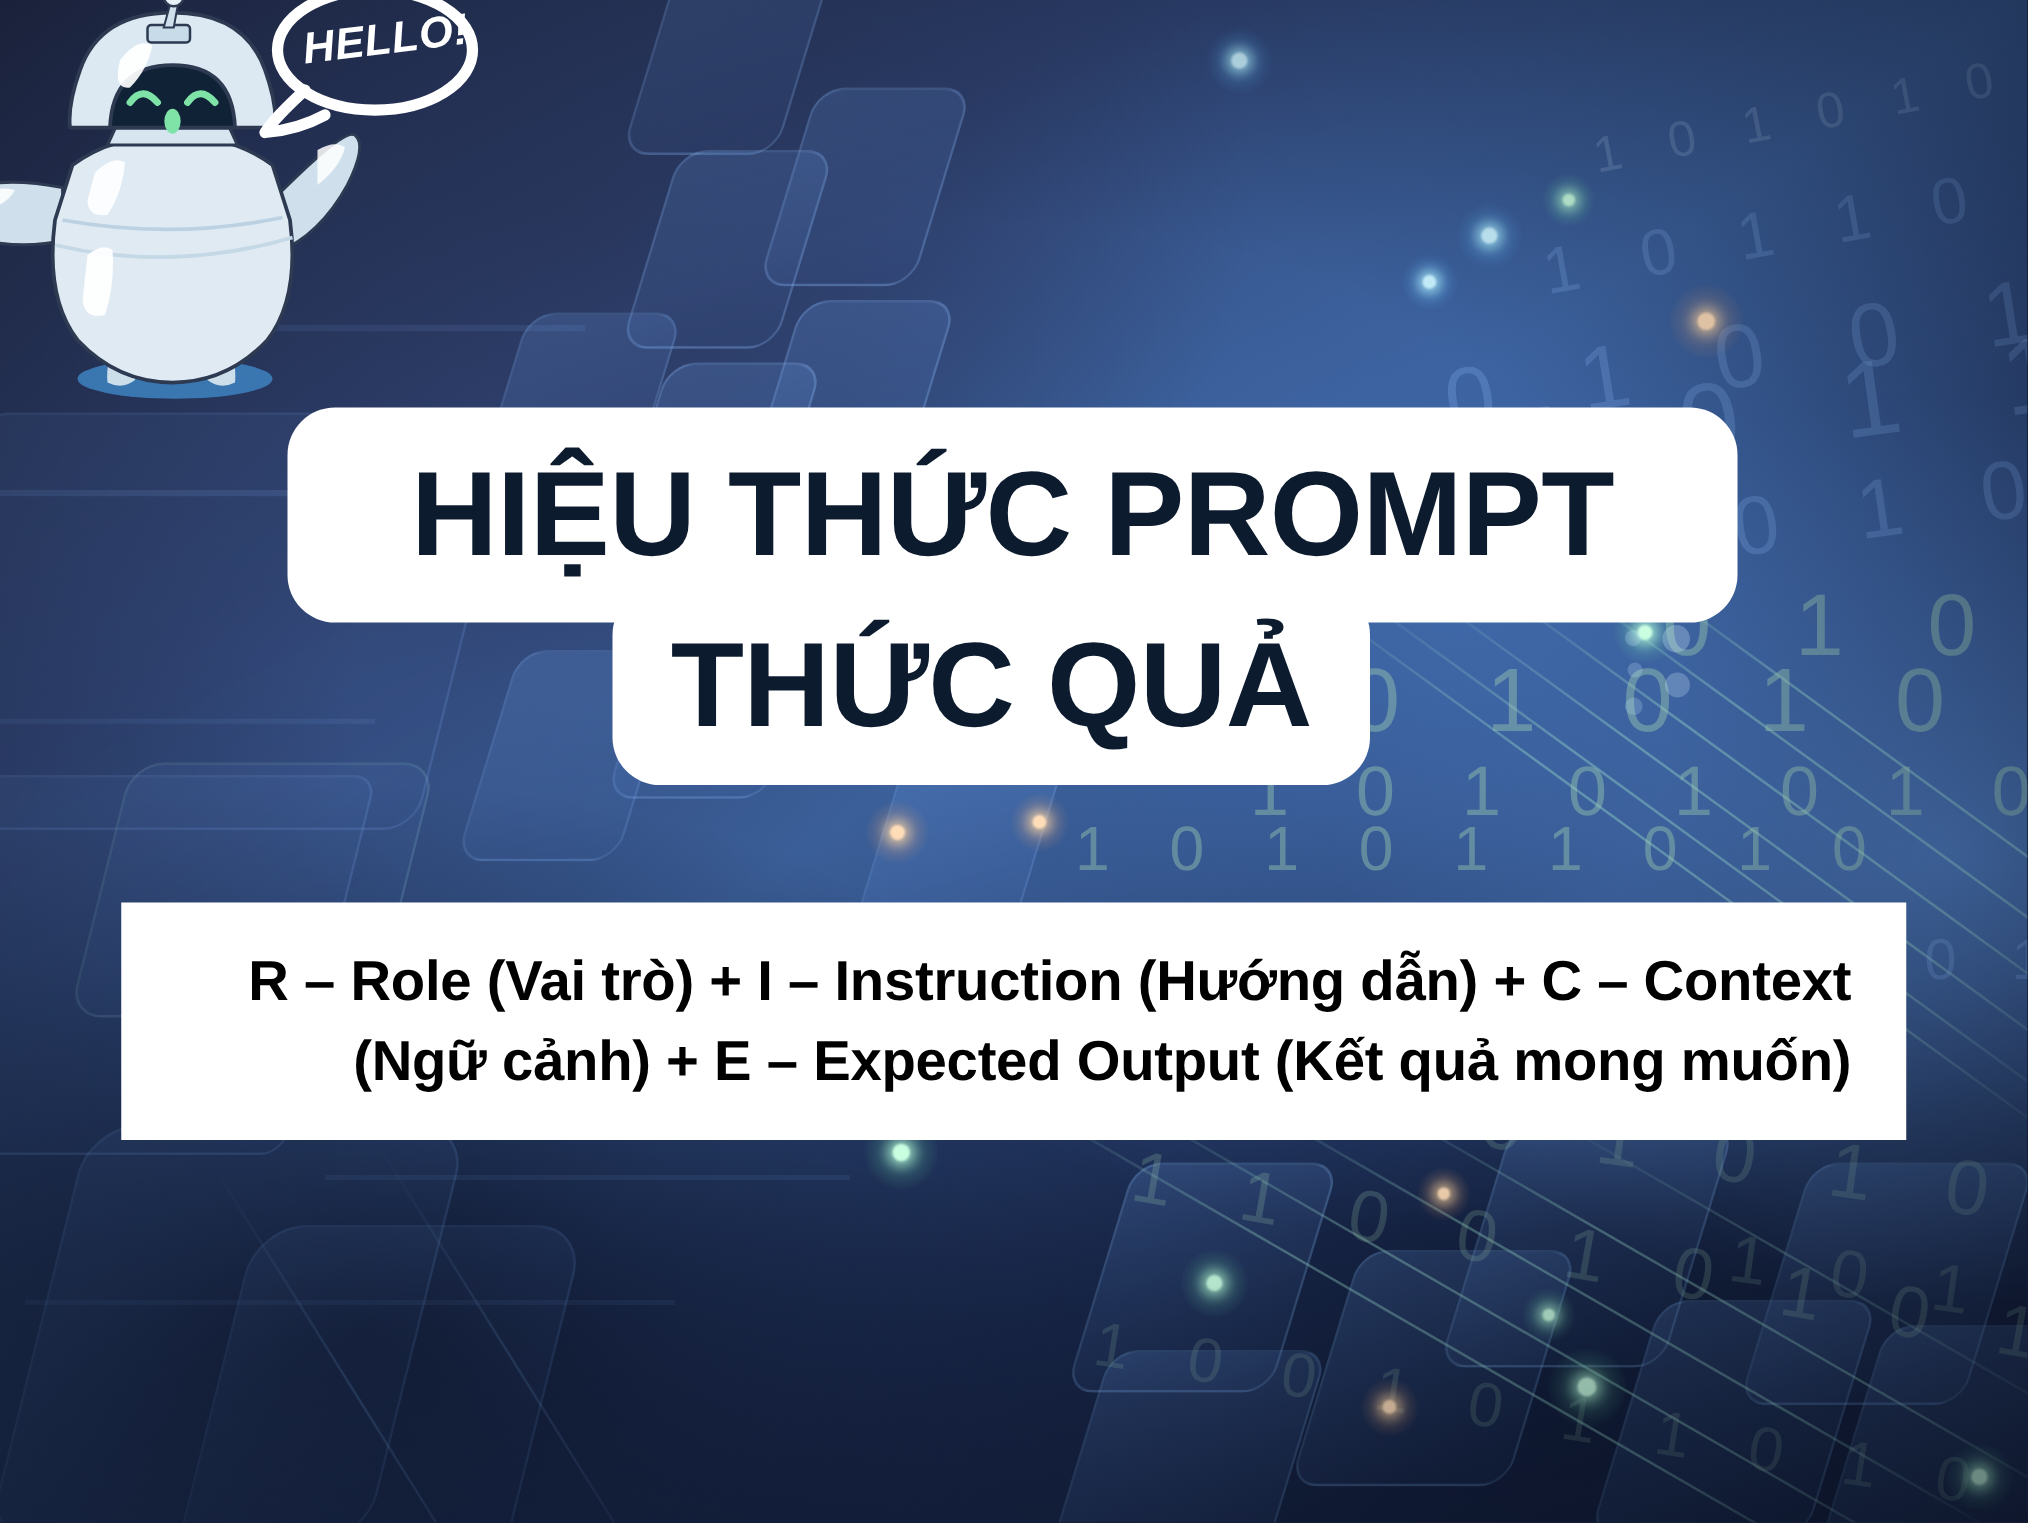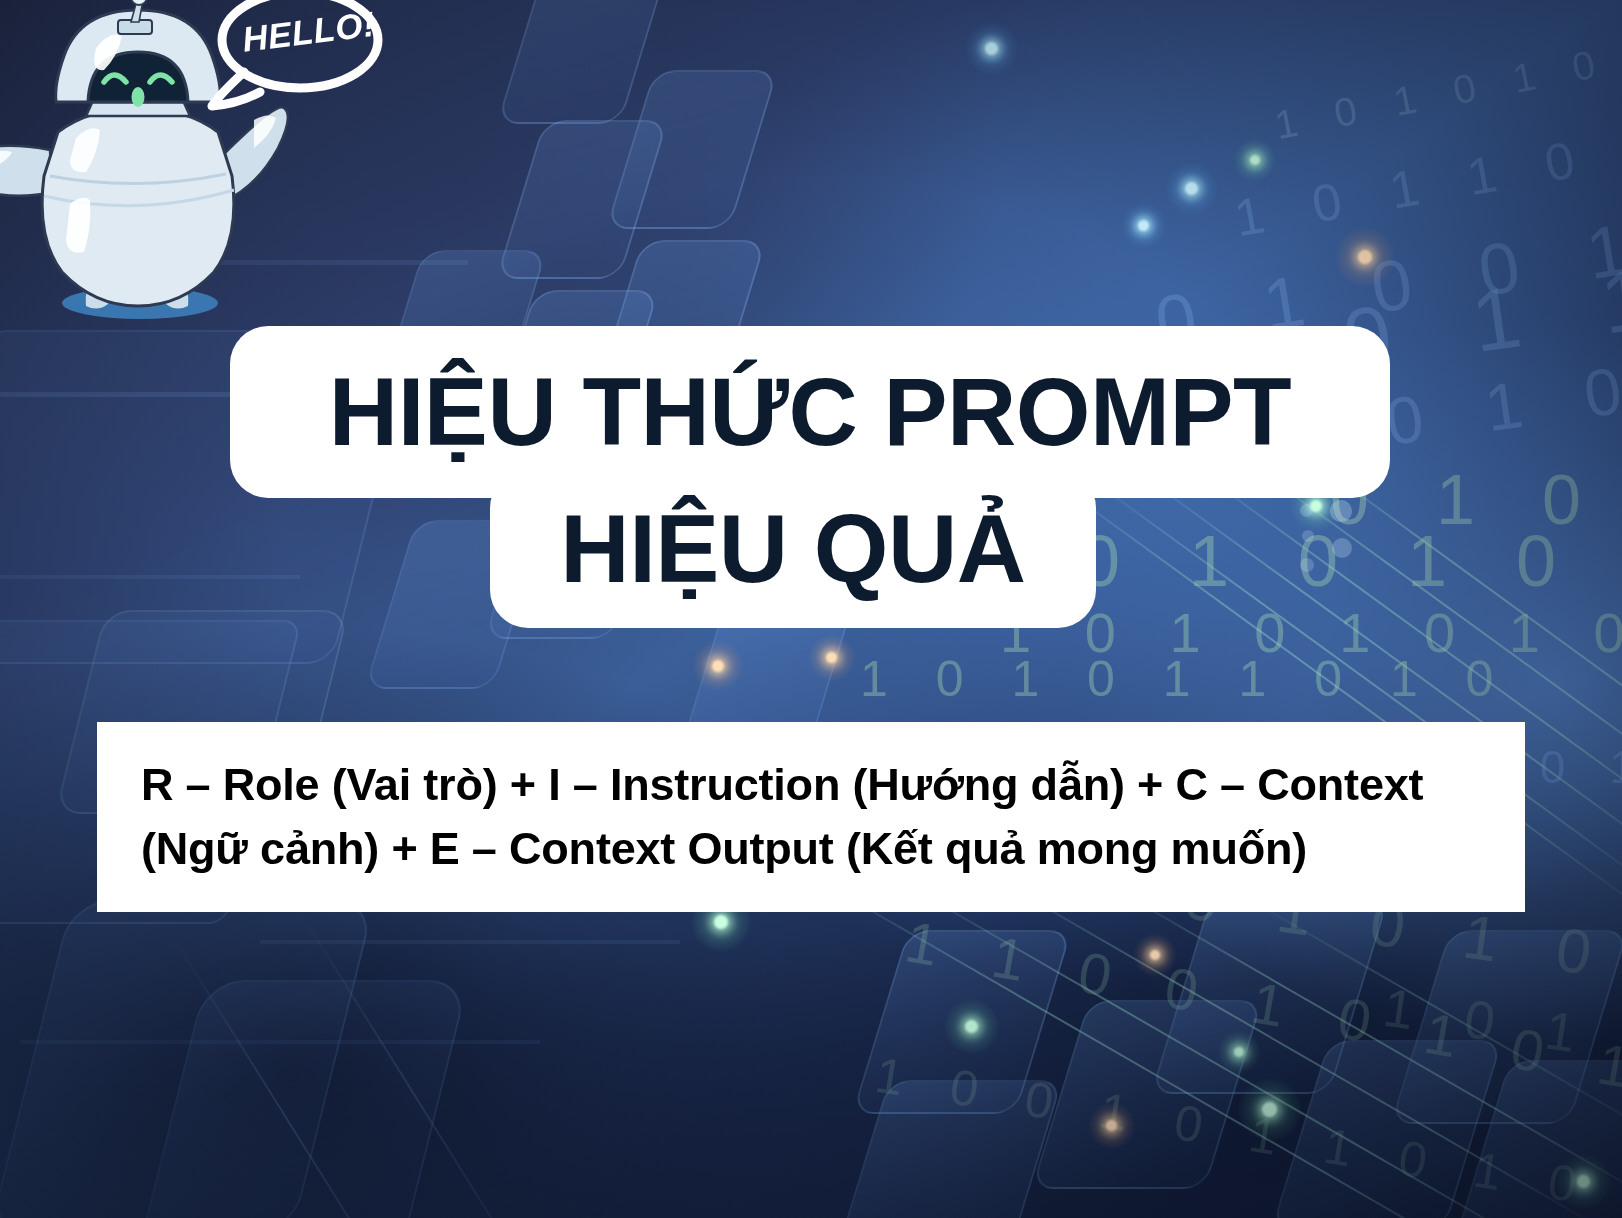--- a/index.html
+++ b/index.html
@@ -157,21 +157,21 @@
   #title-line-2 { font-size: 96px; }
 
   
   #formula-box {
     position: absolute;
     left: 97px; top: 722px;
     width: 1428px; height: 190px;
     background: #ffffff;
     display: flex;
     flex-direction: column;
-    align-items: flex-start;
+    align-items: flex-end;
     justify-content: center;
     padding: 0 44px;
     box-sizing: border-box;
   }
   .formula-line {
     color: #000000;
     font-size: 45px;
     font-weight: 700;
     line-height: 1.42;
     text-align: center;
@@ -357,21 +357,21 @@
         <path d="M252 82 q-24 22 -32 34 q26 -2 48 -14" fill="none" stroke="#ffffff" stroke-width="9" stroke-linecap="round" stroke-linejoin="round"></path>
       </g>
     </svg>
     <div class="bubble-text">HELLO!</div>
   </div>
 
   <div class="title-card" id="title-card-1">
     <div class="title-line" id="title-line-1">HIỆU THỨC PROMPT</div>
   </div>
   <div class="title-card" id="title-card-2">
-    <div class="title-line" id="title-line-2">HIỆU QUẢ</div>
+    <div class="title-line" id="title-line-2">THỨC QUẢ</div>
   </div>
 
   <div id="formula-box">
     <div class="formula-line">R – Role (Vai trò) + I – Instruction (Hướng dẫn) + C – Context</div>
-    <div class="formula-line">(Ngữ cảnh) + E – Context Output (Kết quả mong muốn)</div>
+    <div class="formula-line">(Ngữ cảnh) + E – Expected Output (Kết quả mong muốn)</div>
   </div>
 
 </div>
 
 </body></html>

